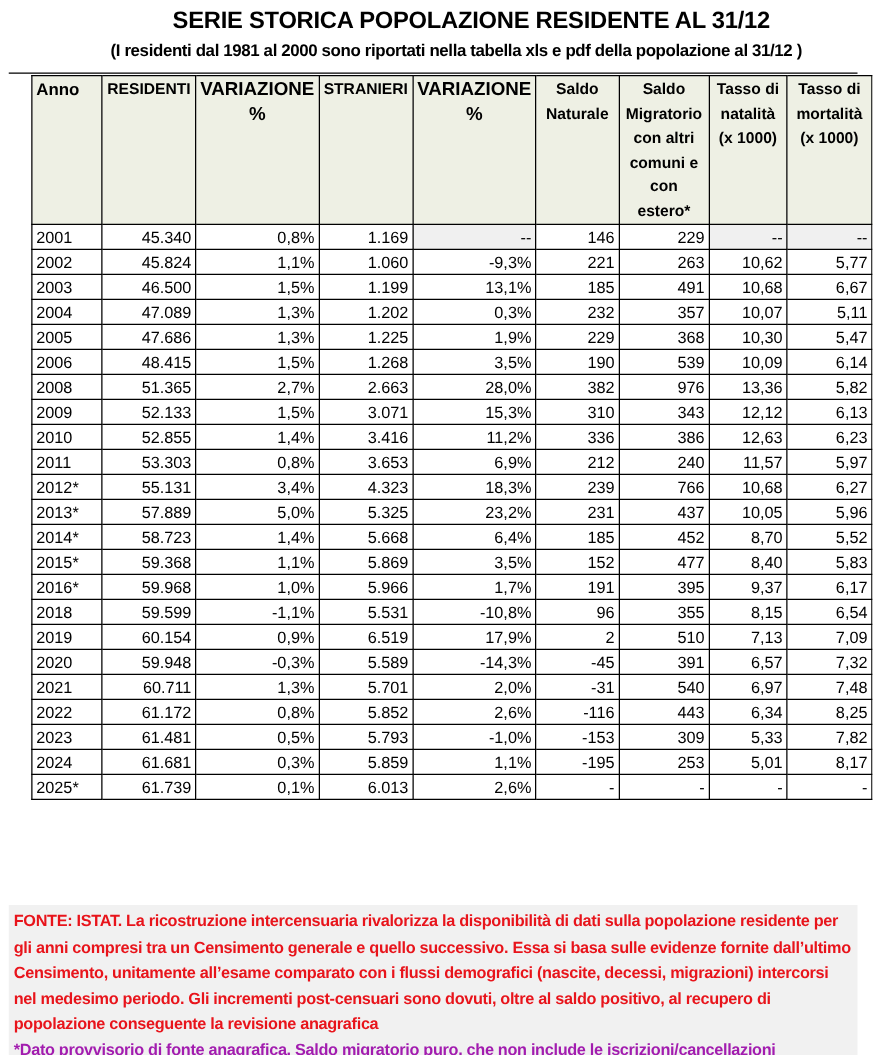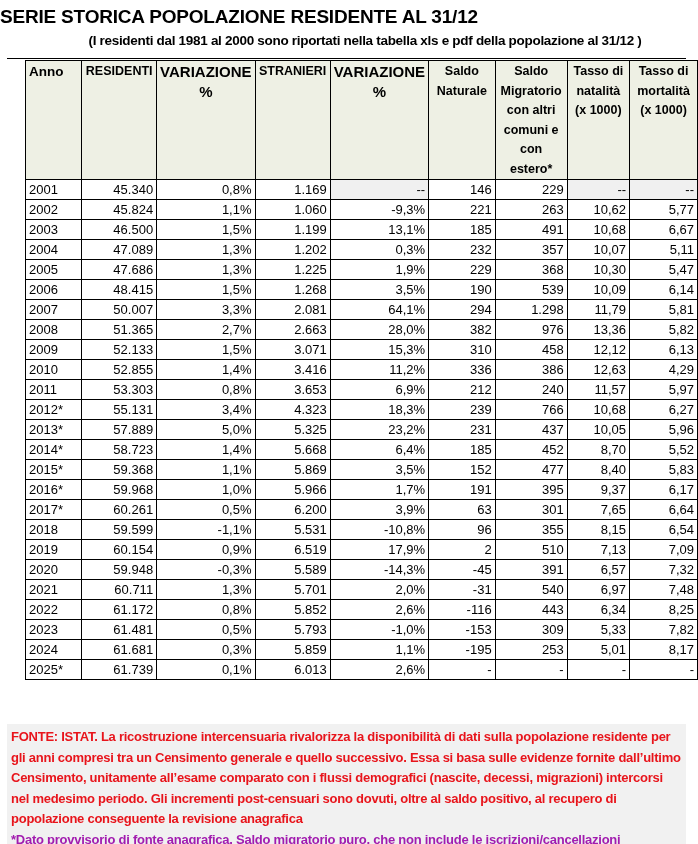--- a/index.html
+++ b/index.html
@@ -1,18 +1,18 @@
 <!DOCTYPE html>
 <html><head>
 <meta charset="utf-8">
 <style>
   html, body { margin: 0; padding: 0; background: #ffffff; }
   body { width: 698px; height: 844px; position: relative; overflow: hidden;
          font-family: "Liberation Sans", "DejaVu Sans", sans-serif; color: #000; }
-  .title { position: absolute; left: 0; top: 6px; width: 616px; text-align: left;
+  .title { position: absolute; left: 0; top: 6px; width: 616px; text-align: right;
            font-weight: bold; font-size: 19px; letter-spacing: -0.2px; }
   .subtitle { position: absolute; left: 16px; top: 33px; width: 698px; text-align: center;
               font-weight: bold; font-size: 13.5px; letter-spacing: -0.3px; }
   .rule { position: absolute; left: 7px; top: 58px; width: 679px; height: 0; border-top: 1.5px solid #000; }
   table.data { position: absolute; left: 25px; top: 60px; border-collapse: collapse;
                table-layout: fixed; font-size: 13px; }
   table.data th, table.data td { border: 1px solid #000; padding: 0 3px; white-space: nowrap; }
   table.data th { background: #eef0e4; vertical-align: top; font-weight: bold; height: 117px;
                   text-align: center; font-size: 12.5px; line-height: 19.5px; white-space: normal; padding-top: 1px; }
   table.data th.anno { text-align: left; font-size: 13.5px; }
@@ -119,62 +119,51 @@
         <td>48.415</td>
         <td>1,5%</td>
         <td>1.268</td>
         <td>3,5%</td>
         <td>190</td>
         <td>539</td>
         <td>10,09</td>
         <td>6,14</td>
       </tr>
       <tr>
-        <td class="year">2007</td>
-        <td>50.007</td>
-        <td>3,3%</td>
-        <td>2.081</td>
-        <td>64,1%</td>
-        <td>294</td>
-        <td>1.298</td>
-        <td>11,79</td>
-        <td>5,81</td>
-      </tr>
-      <tr>
         <td class="year">2008</td>
         <td>51.365</td>
         <td>2,7%</td>
         <td>2.663</td>
         <td>28,0%</td>
         <td>382</td>
         <td>976</td>
         <td>13,36</td>
         <td>5,82</td>
       </tr>
       <tr>
         <td class="year">2009</td>
         <td>52.133</td>
         <td>1,5%</td>
         <td>3.071</td>
         <td>15,3%</td>
         <td>310</td>
-        <td>458</td>
+        <td>343</td>
         <td>12,12</td>
         <td>6,13</td>
       </tr>
       <tr>
         <td class="year">2010</td>
         <td>52.855</td>
         <td>1,4%</td>
         <td>3.416</td>
         <td>11,2%</td>
         <td>336</td>
         <td>386</td>
         <td>12,63</td>
-        <td>4,29</td>
+        <td>6,23</td>
       </tr>
       <tr>
         <td class="year">2011</td>
         <td>53.303</td>
         <td>0,8%</td>
         <td>3.653</td>
         <td>6,9%</td>
         <td>212</td>
         <td>240</td>
         <td>11,57</td>
@@ -229,31 +218,20 @@
         <td>59.968</td>
         <td>1,0%</td>
         <td>5.966</td>
         <td>1,7%</td>
         <td>191</td>
         <td>395</td>
         <td>9,37</td>
         <td>6,17</td>
       </tr>
       <tr>
-        <td class="year">2017*</td>
-        <td>60.261</td>
-        <td>0,5%</td>
-        <td>6.200</td>
-        <td>3,9%</td>
-        <td>63</td>
-        <td>301</td>
-        <td>7,65</td>
-        <td>6,64</td>
-      </tr>
-      <tr>
         <td class="year">2018</td>
         <td>59.599</td>
         <td>-1,1%</td>
         <td>5.531</td>
         <td>-10,8%</td>
         <td>96</td>
         <td>355</td>
         <td>8,15</td>
         <td>6,54</td>
       </tr>

